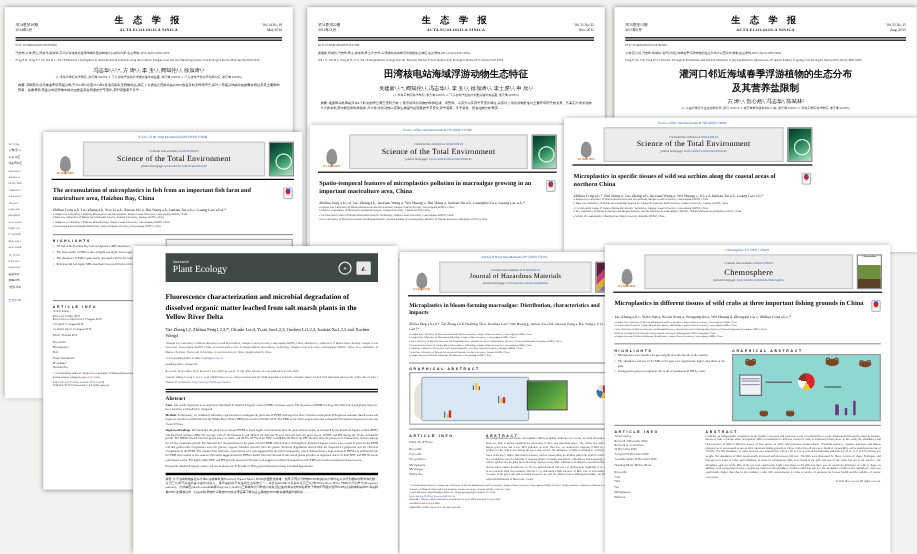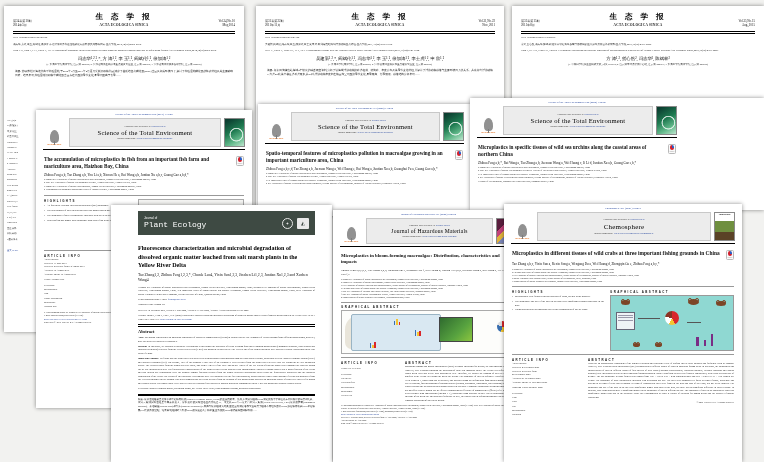--- a/index.html
+++ b/index.html
@@ -61,21 +61,21 @@
 .hl ul{list-style:none;margin-top:1.5px}
 .hl li{font-size:2.45px;line-height:1.35;padding-left:3px;position:relative;margin-top:1.6px;text-align:justify}
 .hl li:before{content:"•";position:absolute;left:0}
 .info{font-size:2.45px;line-height:1.5;color:#222}
 .abs-text{font-size:2.5px;line-height:1.45;text-align:justify;color:#111}
 .foot{padding:2px 8px;font-size:2.25px;line-height:1.5;color:#222}
 .ga-ph{border:.5px solid #aaa;background:#f4f4f2;height:48px;flex:1}
 
 .jpe-banner{margin:6px 17px 0 27px;background:#3e4a43;color:#fff;padding:3px 6px;display:flex;justify-content:space-between;align-items:center;font-family:"Liberation Sans",sans-serif;height:24px}
 .jpe-jof{font-size:3px;line-height:1.3}
-.jpe-name{font-size:8px;font-family:Liberation Mono, monospace}
+.jpe-name{font-size:8px;font-family:Liberation Serif, serif}
 .jpe-logos{display:flex;gap:4px;align-items:center}
 .jpe-seal{width:11px;height:11px;border:.7px solid #e8e8e8;border-radius:50%;display:flex;align-items:center;justify-content:center;font-size:4px;color:#e8e8e8}
 .jpe-oup{width:12px;height:11px;background:#e9e9e9;border-radius:1px;display:flex;align-items:center;justify-content:center;font-size:5px;color:#2f3b35}
 .jpe-body{padding:0 17px 0 27px}
 .jpe-title{font-size:6px;font-weight:bold;line-height:1.45;margin-top:9px;color:#000}
 .jpe-au{font-size:3.8px;margin-top:3px;line-height:1.4}
 .jpe-meta{font-size:2.3px;line-height:1.5;color:#222;margin-top:2px;text-align:justify}
 .jpe-rule{border-top:1.2px solid #000;margin-top:3px;position:relative}
 .jpe-rule:after{content:"";display:block;border-top:.4px solid #000;margin-top:.8px}
 .jpe-abs-head{font-size:4.4px;font-weight:bold;margin:2.5px 0 0}
@@ -172,20 +172,23 @@
     </div>
     <div class="cn-hr">
       <div>Vol.31,No.22</div>
       <div>Nov.,2011</div>
     </div>
   </div>
   <div class="rule2"></div>
   <div class="cn-meta">DOI: 10.5846/stxb201012141780</div>
   <div class="cn-meta">吴建新,阎斌伦,冯志华,李玉,徐加涛,李士虎,申欣.田湾核电站海域浮游动物生态特征.生态学报,2011,31(22):6747-6754.</div>
   <div class="cn-meta blue">Wu J X, Yan B L, Feng Z H, Li Y, Xu J T.Zooplankton ecology near the Tianwan Nuclear Power Station.Acta Ecologica Sinica,2011,31(22):6747-6754.</div>
+  <div class="cn-title">
+      <div>田湾核电站海域浮游动物生态特征</div>
+    </div>
   <div class="cn-au">吴建新¹,²,*, 阎斌伦¹,², 冯志华¹,², 李  玉¹,², 徐加涛¹,², 李士虎¹,², 申  欣¹,²</div>
   <div class="cn-af">(1. 淮海工学院海洋学院, 连云港 222005; 2. 江苏省海洋生物技术重点建设实验室, 连云港 222005)</div>
   <div class="cn-ab">摘要: 根据田湾核电站海域4个航次的综合调查资料,分析了该海域浮游动物的种类组成、优势种、丰度分布及其季节变化特征,并探讨了浮游动物群落与主要环境因子的关系。共鉴定出浮游动物11大类48种,其中桡足类种类最多,共21种;浮游动物丰度和生物量均呈明显的季节变化,夏季最高、冬季最低。群落结构分析表明……</div>
 </div>
 
 <div class="page" id="p-cn3">
   <div class="cn-head">
     <div class="cn-hl">
       <div>第35卷第15期</div>
       <div>2015年8月</div>
@@ -196,20 +199,24 @@
     </div>
     <div class="cn-hr">
       <div>Vol.35,No.15</div>
       <div>Aug.,2015</div>
     </div>
   </div>
   <div class="rule2"></div>
   <div class="cn-meta">DOI: 10.5846/stxb201312182996</div>
   <div class="cn-meta">方涛,贺心然,冯志华,陈斌林.灌河口邻近海域春季浮游植物的生态分布及其营养盐限制.生态学报,2015,35(15):4997-5005.</div>
   <div class="cn-meta blue">Fang T, He X R, Feng Z H, Chen B L.Ecological distribution and nutrient limitation of phytoplankton in adjacent sea of Guanhe Estuary in spring.Acta Ecologica Sinica,2015,35(15):4997-5005.</div>
+  <div class="cn-title">
+      <div>灌河口邻近海域春季浮游植物的生态分布</div>
+      <div>及其营养盐限制</div>
+    </div>
   <div class="cn-au">方  涛¹,², 贺心然², 冯志华³, 陈斌林²</div>
   <div class="cn-af">(1. 中国科学院水生生物研究所, 武汉 430072; 2. 连云港市环境监测中心站, 连云港 222001; 3. 淮海工学院海洋学院, 连云港 222005)</div>
 </div>
 
 <div class="page" id="p-st1">
   <div class="els-cite blue">Science of the Total Environment 696 (2019) 133948</div>
   <div class="els-row">
     <div class="els-logo">
       <span class="els-tree"></span>
       <span class="els-name">ELSEVIER</span>

